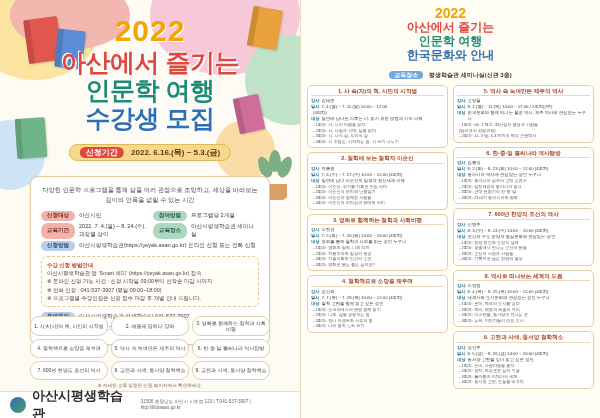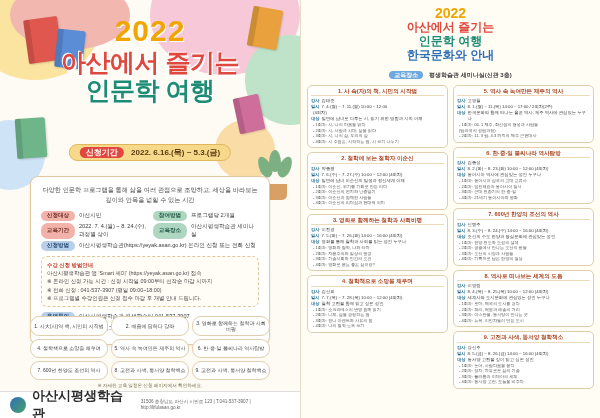--- a/index.html
+++ b/index.html
@@ -194,20 +194,21 @@
       <div class="leaf" style="left:4px;top:6px;transform:rotate(-25deg);"></div>
       <div class="leaf" style="left:14px;top:0px;"></div>
       <div class="leaf" style="left:24px;top:6px;transform:rotate(25deg);"></div>
       <div class="pot"></div>
     </div>
 
     <div class="l-title">
       <div class="l-year">2022</div>
       <div class="l-main1">아산에서 즐기는</div>
       <div class="l-main2">인문학 여행</div>
+      <div class="l-main3">수강생 모집</div>
     </div>
 
     <div class="l-period">
       <span class="lbl">신청기간</span>
       <span>2022. 6.16.(목) ~ 5.3.(금)</span>
     </div>
 
     <div class="l-card">
       <div class="l-desc">다양한 인문학 프로그램을 통해 삶을 여러 관점으로 조망하고,
 세상을 바라보는 깊이와 안목을 넓힐 수 있는 시간</div>

